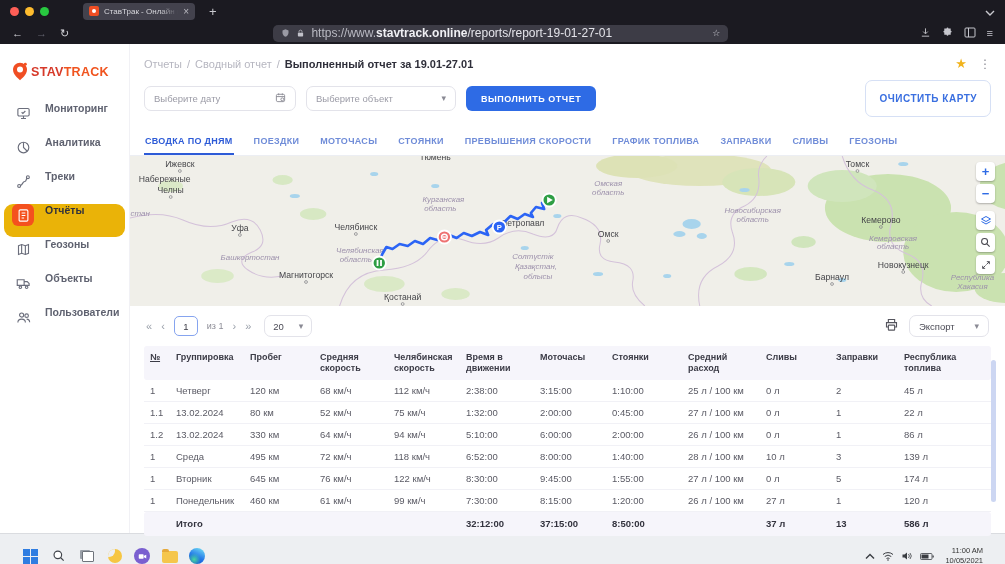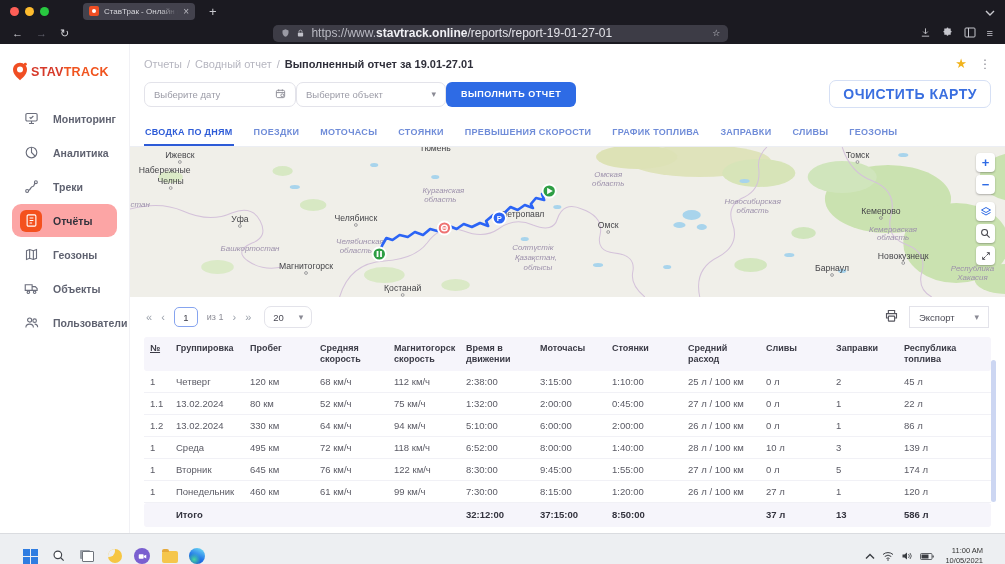--- a/index.html
+++ b/index.html
@@ -30,39 +30,39 @@
   .url-star{margin-left:auto;color:#cfcfd6;font-size:9px}
   .right-ics{display:flex;align-items:center;gap:11px;color:#c6c6cd}
   .menu-ic{font-size:11px;letter-spacing:0}
 
   
   .app{height:489px;display:flex;background:#fff;flex:none}
   .sidebar{width:130px;flex:none;border-right:1px solid #f1f1f5;padding-top:12px}
   .logo{display:flex;align-items:center;gap:3px;padding:6px 12px 20px}
   .logo-text{font-size:12.5px;font-weight:800;letter-spacing:.3px}
   .logo-text .stav{color:#d63a2a}.logo-text .track{color:#f0541f}
-  .side-item{height:33px;margin:1px 12px;border-radius:9px;display:flex;align-items:center;gap:11px;padding:0 8px;font-size:10.5px;font-weight:600;color:#5f6270;cursor:pointer}
-  .side-item.active{background:#fca5a5;color:#32323c}
+  .side-item{height:33px;margin:1px 4px;border-radius:9px;display:flex;align-items:flex-start;gap:11px;padding:0 8px;font-size:10.5px;font-weight:600;color:#5f6270;cursor:pointer}
+  .side-item.active{background:#eab308;color:#32323c}
   .icon-box{width:22px;height:22px;display:flex;align-items:center;justify-content:center;color:#6b6e7c;flex:none}
   .side-item.active .icon-box{background:#f4511e;border-radius:6px;color:#fff}
 
   .main{flex:1;position:relative;display:flex;flex-direction:column;min-width:0}
   .crumb-row{display:flex;align-items:center;padding:13px 14px 7px}
   .crumb{font-size:11px;color:#b6b6c0;display:flex;gap:5px;align-items:center;white-space:nowrap}
   .crumb .cur{color:#2f2f3a;font-weight:700}
   .head-actions{margin-left:auto;display:flex;align-items:center;gap:12px}
   .fav-star{color:#f1b31c;font-size:13px;line-height:1}
   .kebab{color:#8b8b94;font-size:12px;line-height:1}
 
-  .controls-row{display:flex;align-items:center;padding:3px 14px 10px}
+  .controls-row{display:flex;align-items:center;gap:10px;padding:3px 14px 10px}
   .input-box,.select-box{height:25px;border:1px solid #e3e3ea;border-radius:7px;display:flex;align-items:center;padding:0 9px;font-size:9.5px;color:#9b9ba6;background:#fff}
   .input-box{width:152px}.select-box{width:150px}
   .box-end{margin-left:auto;color:#8a8a94;font-size:9px;line-height:1}
   .btn-primary{height:25px;padding:0 15px;border:none;border-radius:6px;background:#2e6be5;color:#fff;font-size:9px;font-weight:700;letter-spacing:.5px;font-family:inherit}
-  .btn-outline{margin-left:auto;height:28px;padding:0 13px;border:1px solid #d6e0f5;border-radius:7px;background:#fff;color:#3a6fe0;font-size:14px;font-weight:700;letter-spacing:.5px;font-family:inherit}
+  .btn-outline{margin-left:auto;height:37px;padding:0 13px;border:1px solid #d6e0f5;border-radius:7px;background:#fff;color:#3a6fe0;font-size:10px;font-weight:700;letter-spacing:.5px;font-family:inherit}
 
   .tabs-row{display:flex;gap:19px;padding:3px 14px 0;border-bottom:1px solid #eceef3}
   .tab-item{font-size:9px;font-weight:700;letter-spacing:.3px;color:#6f8cd8;padding:6px 1px 7px;border-bottom:2px solid transparent;white-space:nowrap;cursor:pointer}
   .tab-item.active{color:#2d5bd7;border-bottom-color:#2d5bd7}
 
   
   .map{position:relative;height:150px;background:#f0efe9;overflow:hidden;flex:none}
   .map svg.base{display:block;width:100%;height:100%}
   text.city{font-size:8.5px;font-weight:500;fill:#454549}
   text.region{font-size:7.8px;font-style:italic;fill:#9c90ab}
@@ -70,21 +70,21 @@
   .map-btn{width:19px;height:19px;background:#fff;border-radius:4px;box-shadow:0 1px 2px rgba(0,0,0,.28);display:flex;align-items:center;justify-content:center;font-size:13px;font-weight:700;color:#2e6be5;cursor:pointer}
   .map-btn.gap{margin-top:5px}
 
   
   .pag-row{display:flex;align-items:center;gap:9px;padding:9px 16px;flex:none}
   .pg-ic{color:#9aa0aa;font-size:11px;line-height:1;cursor:pointer}
   .pg-box{width:24px;height:20px;border:1.5px solid #86a4ef;border-radius:5px;display:flex;align-items:center;justify-content:center;font-size:9.5px;color:#3c3c46}
   .pg-of{font-size:9px;color:#8c8c96}
   .size-select{width:48px;height:22px;border:1px solid #e3e3ea;border-radius:7px;display:flex;align-items:center;padding:0 8px;font-size:9.5px;color:#4a4a55;margin-left:4px}
   .pag-right{margin-left:auto;display:flex;align-items:center;gap:10px}
-  .export-select{width:80px;height:22px;border:1px solid #e3e3ea;border-radius:0;display:flex;align-items:center;padding:0 9px;font-size:9.5px;color:#4a4a55}
+  .export-select{width:80px;height:22px;border:1px solid #e3e3ea;border-radius:7px;display:flex;align-items:center;padding:0 9px;font-size:9.5px;color:#4a4a55}
 
   
   .report-table{margin:0 14px;font-size:9.5px}
   .t-grid{display:grid;grid-template-columns:26px 74px 70px 74px 72px 74px 72px 76px 78px 70px 68px minmax(60px,1fr)}
   .t-head{background:#f6f5fb;border-radius:3px;color:#3b3b46;font-weight:700;font-size:9px;align-items:start;padding:6px 0}
   .t-head .t-cell{line-height:1.2}
   .t-cell{padding:0 6px;overflow:hidden}
   .t-num{text-decoration:underline}
   .t-row{height:22px;align-items:center;border-bottom:1px solid #f1f1f6;color:#5a5a64;cursor:pointer}
   .t-total{height:24px;align-items:center;background:#f6f5fb;border-radius:3px;font-weight:700;color:#33333e}
@@ -454,21 +454,21 @@
           </div>
         </div>
       </div>
 
       <div class="report-table" id="report-table">
           <div class="t-head t-grid">
             <span class="t-cell t-num">№</span>
             <span class="t-cell">Группировка</span>
             <span class="t-cell">Пробег</span>
             <span class="t-cell">Средняя скорость</span>
-            <span class="t-cell">Магнитогорск скорость</span>
+            <span class="t-cell">Челябинская скорость</span>
             <span class="t-cell">Время в движении</span>
             <span class="t-cell">Моточасы</span>
             <span class="t-cell">Стоянки</span>
             <span class="t-cell">Средний расход</span>
             <span class="t-cell">Сливы</span>
             <span class="t-cell">Заправки</span>
             <span class="t-cell">Республика топлива</span>
           </div>
           <div class="t-row t-grid">
             <span class="t-cell">1</span>

